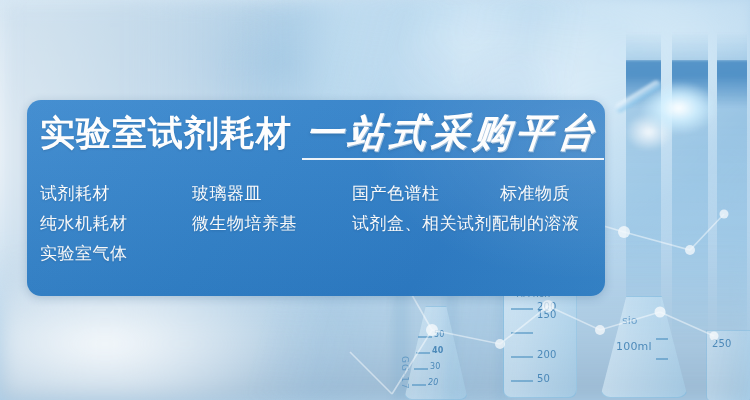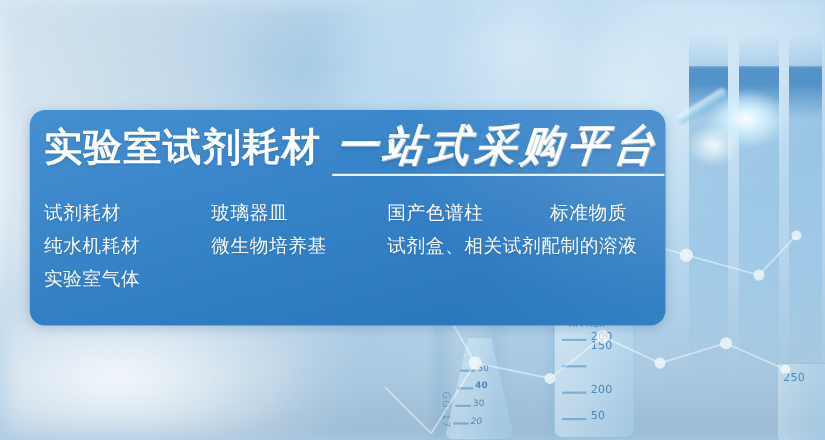--- a/index.html
+++ b/index.html
@@ -283,20 +283,27 @@
     <div class="grad-label" style="left:40px; top:33px;">200</div>
     <div class="grad-line" style="left:14px; top:64px; width:22px;"></div>
     <div class="grad-label" style="left:40px; top:41px;">150</div>
     <div class="grad-line" style="left:14px; top:88px; width:22px;"></div>
     <div class="grad-label" style="left:40px; top:81px;">200</div>
     <div class="grad-line" style="left:14px; top:112px; width:22px;"></div>
     <div class="grad-label" style="left:40px; top:105px;">50</div>
     <div class="brand-label" style="left:14px; top:-22px;">GG-17</div>
   </div>
 
+  <div class="glass" style="left:600px; top:296px; width:92px; height:104px;">
+    <div class="flask-body" style="left:0; top:0; width:86px; height:100px; border-radius:0 0 10px 10px; clip-path: polygon(30% 0, 70% 0, 100% 100%, 0 100%);"></div>
+    <div class="brand-label" style="left:22px; top:18px;">sio</div>
+    <div class="grad-label" style="left:16px; top:44px; font-size:11px;">100ml</div>
+    <div class="grad-line" style="left:56px; top:42px; width:12px;"></div>
+    <div class="grad-line" style="left:56px; top:62px; width:12px;"></div>
+  </div>
 
   <div class="glass" style="left:396px; top:300px; width:86px; height:100px;">
     <div class="flask-body" style="left:8px; top:6px; width:62px; height:92px; border-radius:0 0 8px 8px; clip-path: polygon(34% 0, 66% 0, 100% 100%, 0 100%); opacity:.85;"></div>
     <div class="grad-line" style="left:22px; top:36px; width:14px;"></div>
     <div class="grad-label small" style="left:38px; top:30px;">50</div>
     <div class="grad-line" style="left:20px; top:52px; width:14px;"></div>
     <div class="grad-label small" style="left:36px; top:46px;font-weight:bold;">40</div>
     <div class="grad-line" style="left:18px; top:68px; width:14px;"></div>
     <div class="grad-label small" style="left:34px; top:62px;">30</div>
     <div class="grad-line" style="left:16px; top:84px; width:14px;"></div>

